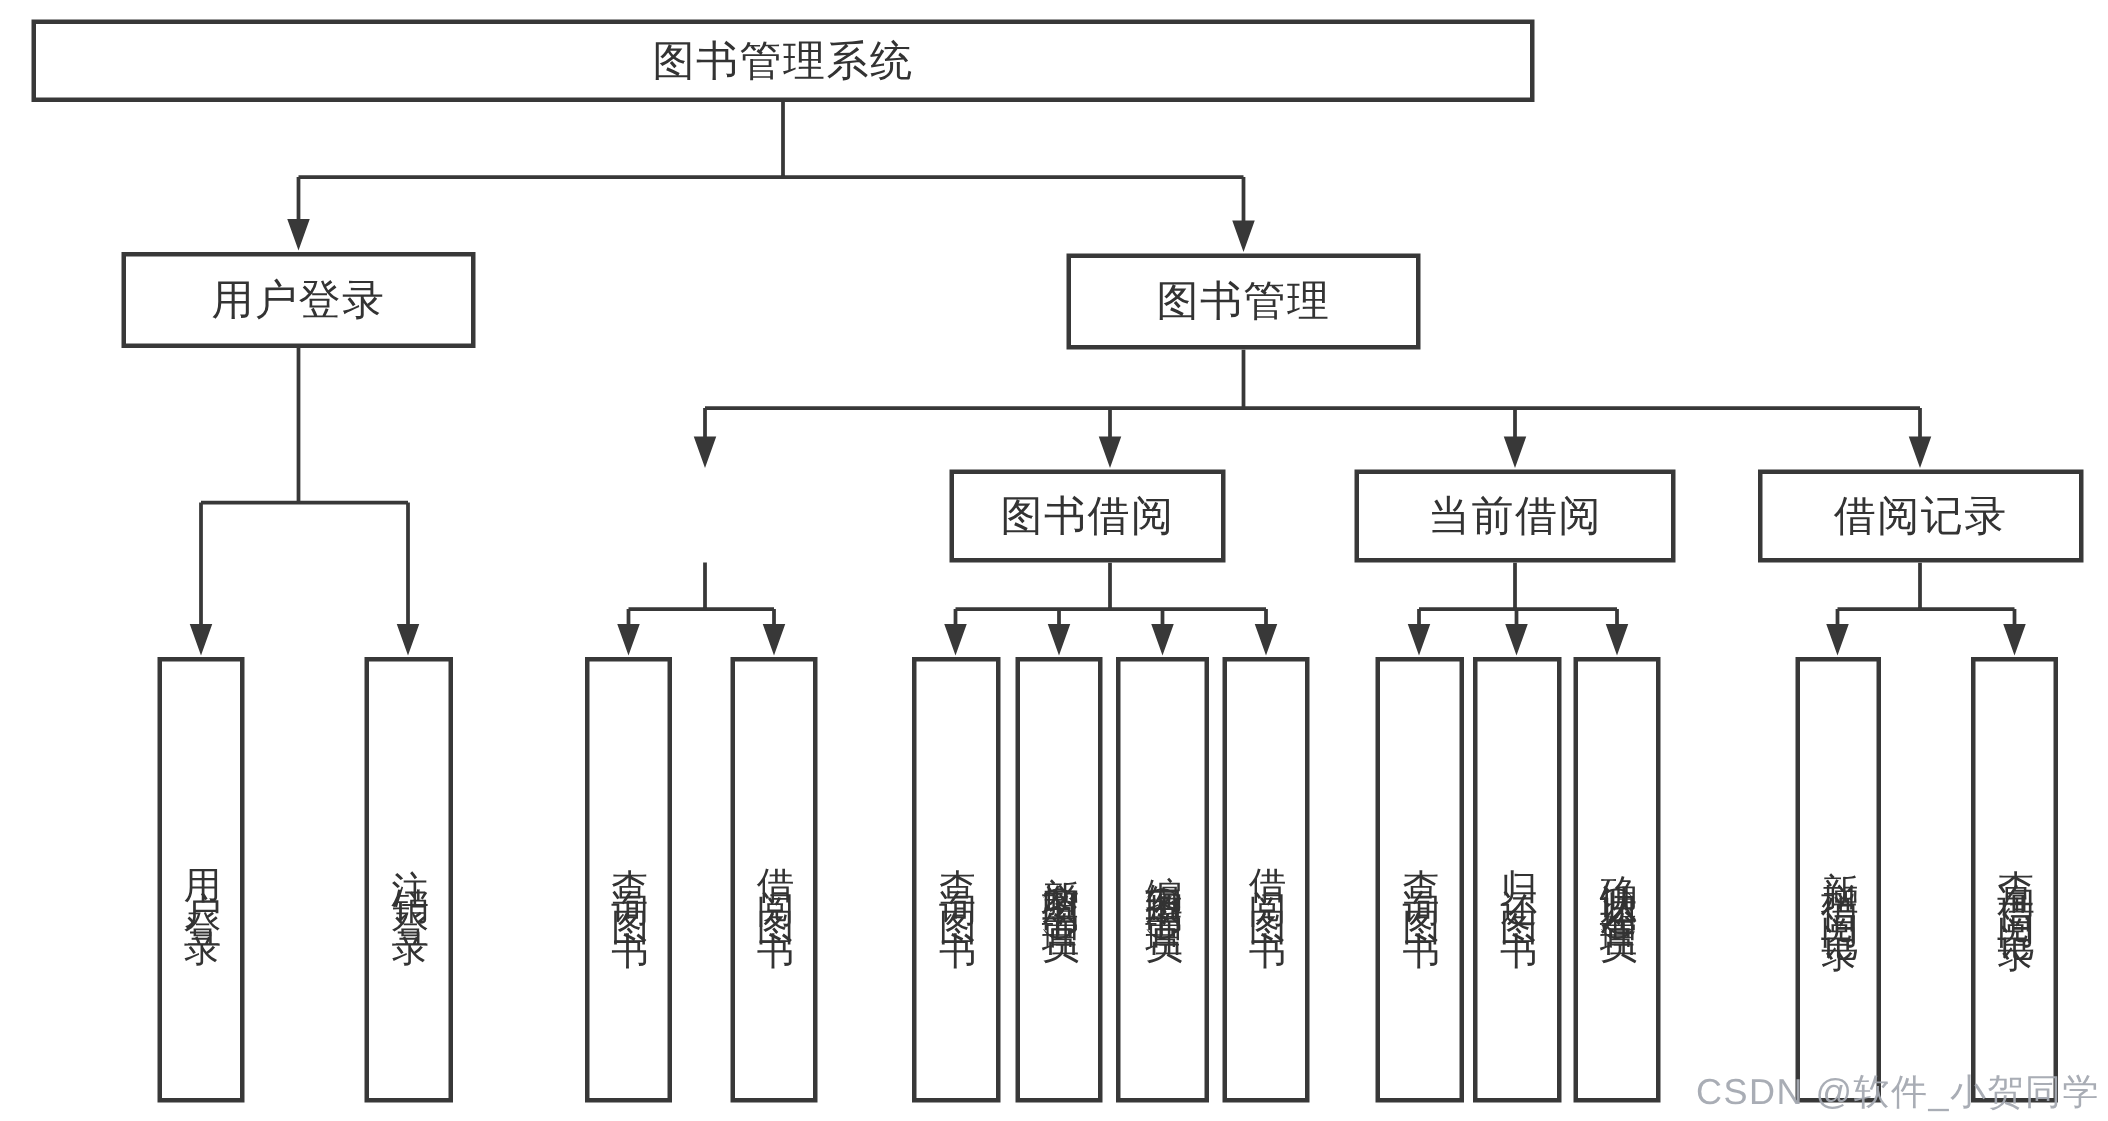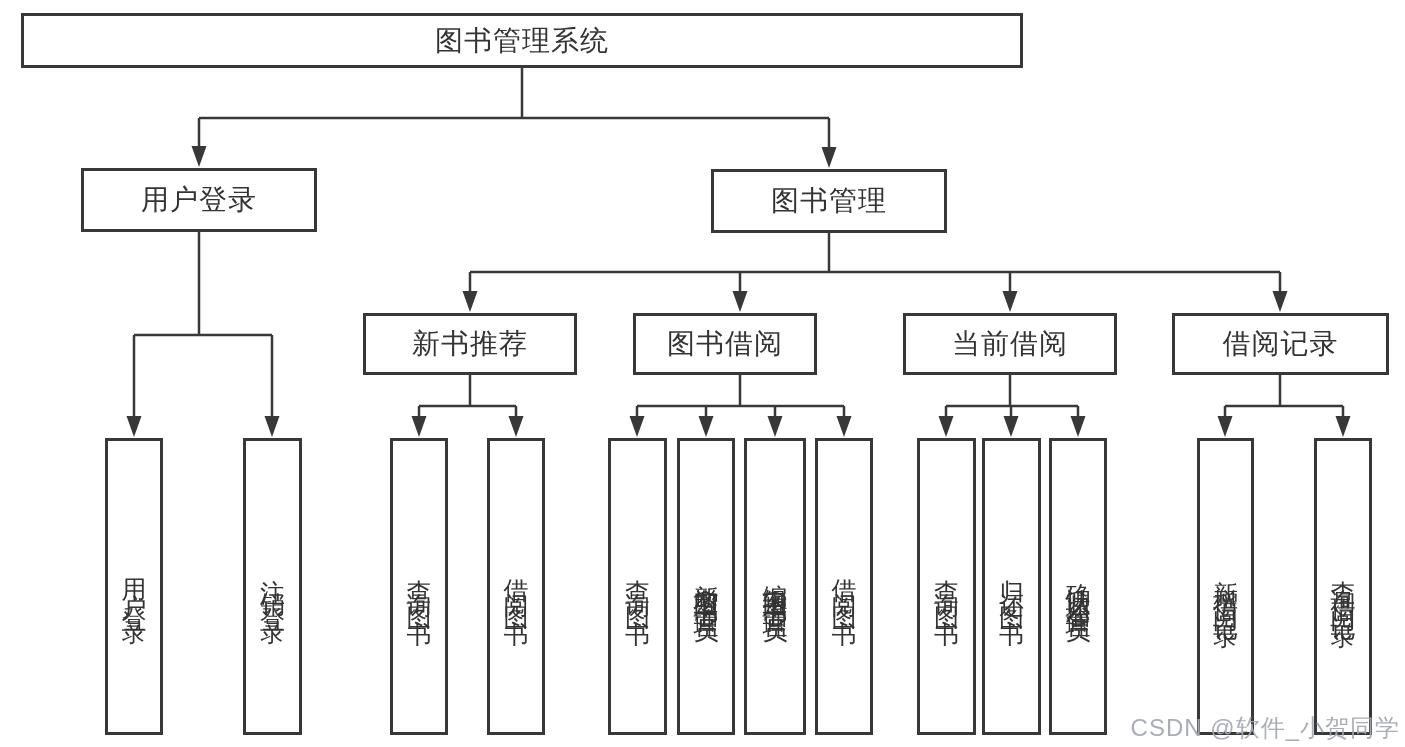--- a/index.html
+++ b/index.html
@@ -90,23 +90,20 @@
     <span class="h-label">图书管理系统</span>
   </div>
 
   <div class="box" style="left:81px; top:168px; width:236px; height:64px;">
     <span class="h-label">用户登录</span>
   </div>
   <div class="box" style="left:711px; top:169px; width:236px; height:64px;">
     <span class="h-label">图书管理</span>
   </div>
 
-  <div class="box" style="left:363px; top:313px; width:214px; height:62px;">
-    <span class="h-label">新书推荐</span>
-  </div>
   <div class="box" style="left:633px; top:313px; width:184px; height:62px;">
     <span class="h-label">图书借阅</span>
   </div>
   <div class="box" style="left:903px; top:313px; width:214px; height:62px;">
     <span class="h-label">当前借阅</span>
   </div>
   <div class="box" style="left:1172px; top:313px; width:217px; height:62px;">
     <span class="h-label">借阅记录</span>
   </div>
 

